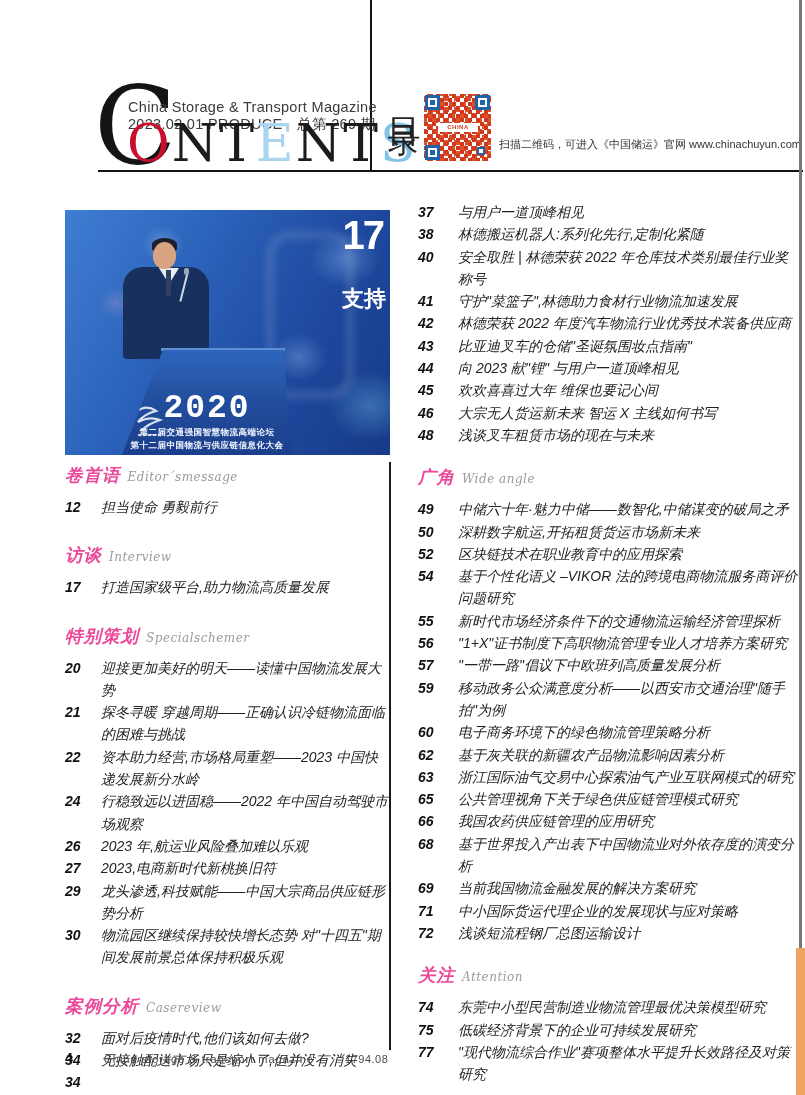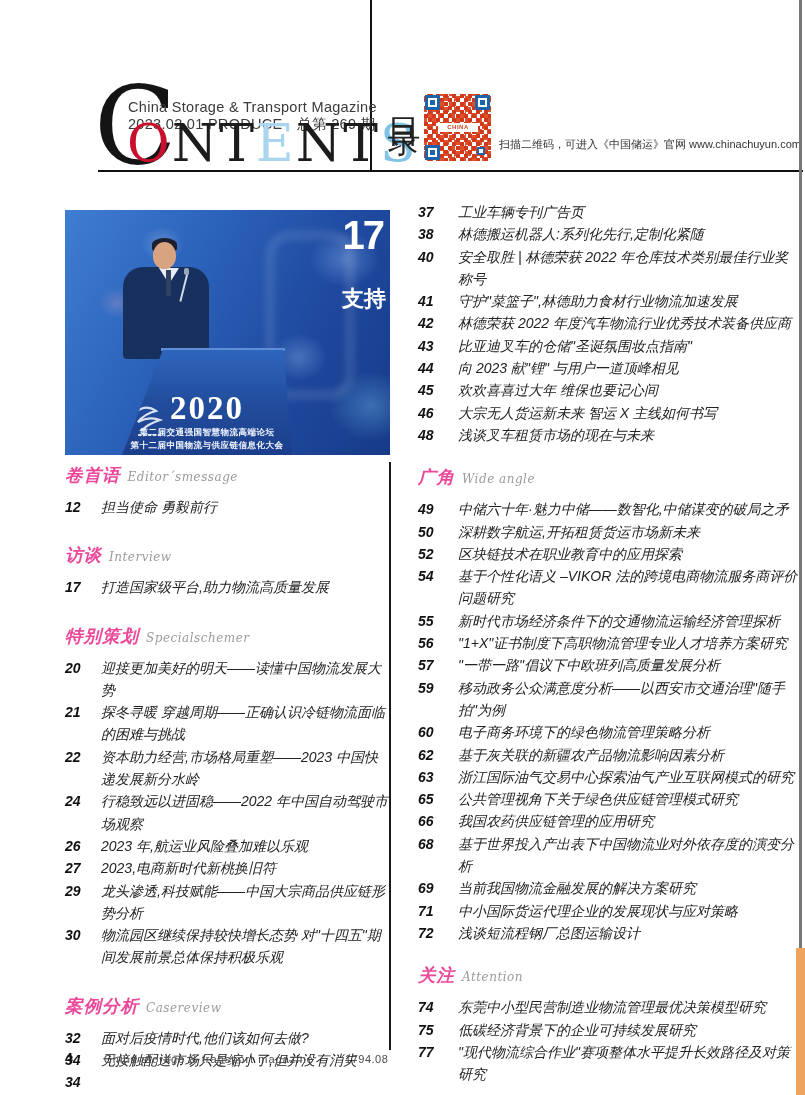--- a/index.html
+++ b/index.html
@@ -53,21 +53,21 @@
   .person .shirt{position:absolute;left:94px;top:58px;width:0;height:0;border-left:10px solid transparent;
        border-right:10px solid transparent;border-top:16px solid #e8eef7;}
   .person .tie{position:absolute;left:101px;top:60px;width:5px;height:26px;background:#30405f;}
   .person .mic{position:absolute;left:118px;top:62px;width:2px;height:30px;background:#cfd8e6;transform:rotate(14deg);}
   .person .michead{position:absolute;left:119px;top:58px;width:5px;height:7px;background:#9aa7ba;border-radius:2px;}
   .podium{position:absolute;left:57px;top:140px;width:170px;height:105px;
        background:linear-gradient(180deg,#2e66bd 0%,#234f9f 45%,#1b3e8b 100%);
        clip-path:polygon(24% 0,95% 0,100% 100%,0 100%);}
   .podium-top{position:absolute;left:96px;top:138px;width:124px;height:3px;background:#5d8ed6;}
   .podium .year{position:absolute;left:0;right:0;top:40px;text-align:center;color:#fff;
-       font-size:33px;font-weight:800;letter-spacing:2px;font-family:Liberation Serif, serif;}
+       font-size:33px;font-weight:800;letter-spacing:2px;font-family:Liberation Mono, monospace;}
   .podium .cap{position:absolute;left:0;right:0;text-align:center;color:#f2f6ff;font-weight:bold;
        font-size:8.5px;letter-spacing:.5px;white-space:nowrap;}
   .podium .cap1{top:77px}.podium .cap2{top:90px}
   .podium .logo{position:absolute;left:8px;top:52px;width:40px;height:40px;opacity:.9;}
 
   
   .col{position:absolute;font-size:14px;line-height:22.3px;}
   #left-col{left:65px;top:462px;width:326px;}
   #right-col{left:418px;top:201px;width:380px;}
   .sec{margin:0;font-style:italic;}
@@ -241,21 +241,21 @@
 </div>
   </section>
 
 </div>
   <div id="right-col" class="col">
   <section class="sec">
 
     <div class="items">
   <div class="toc-item">
     <span class="pg">37</span>
-    <span class="tt">工业车辆专刊广告页</span>
+    <span class="tt">与用户一道顶峰相见</span>
   </div>
 
   <div class="toc-item">
     <span class="pg">38</span>
     <span class="tt">林德搬运机器人:系列化先行,定制化紧随</span>
   </div>
 
   <div class="toc-item">
     <span class="pg">40</span>
     <span class="tt">安全取胜 | 林德荣获 2022 年仓库技术类别最佳行业奖称号</span>

